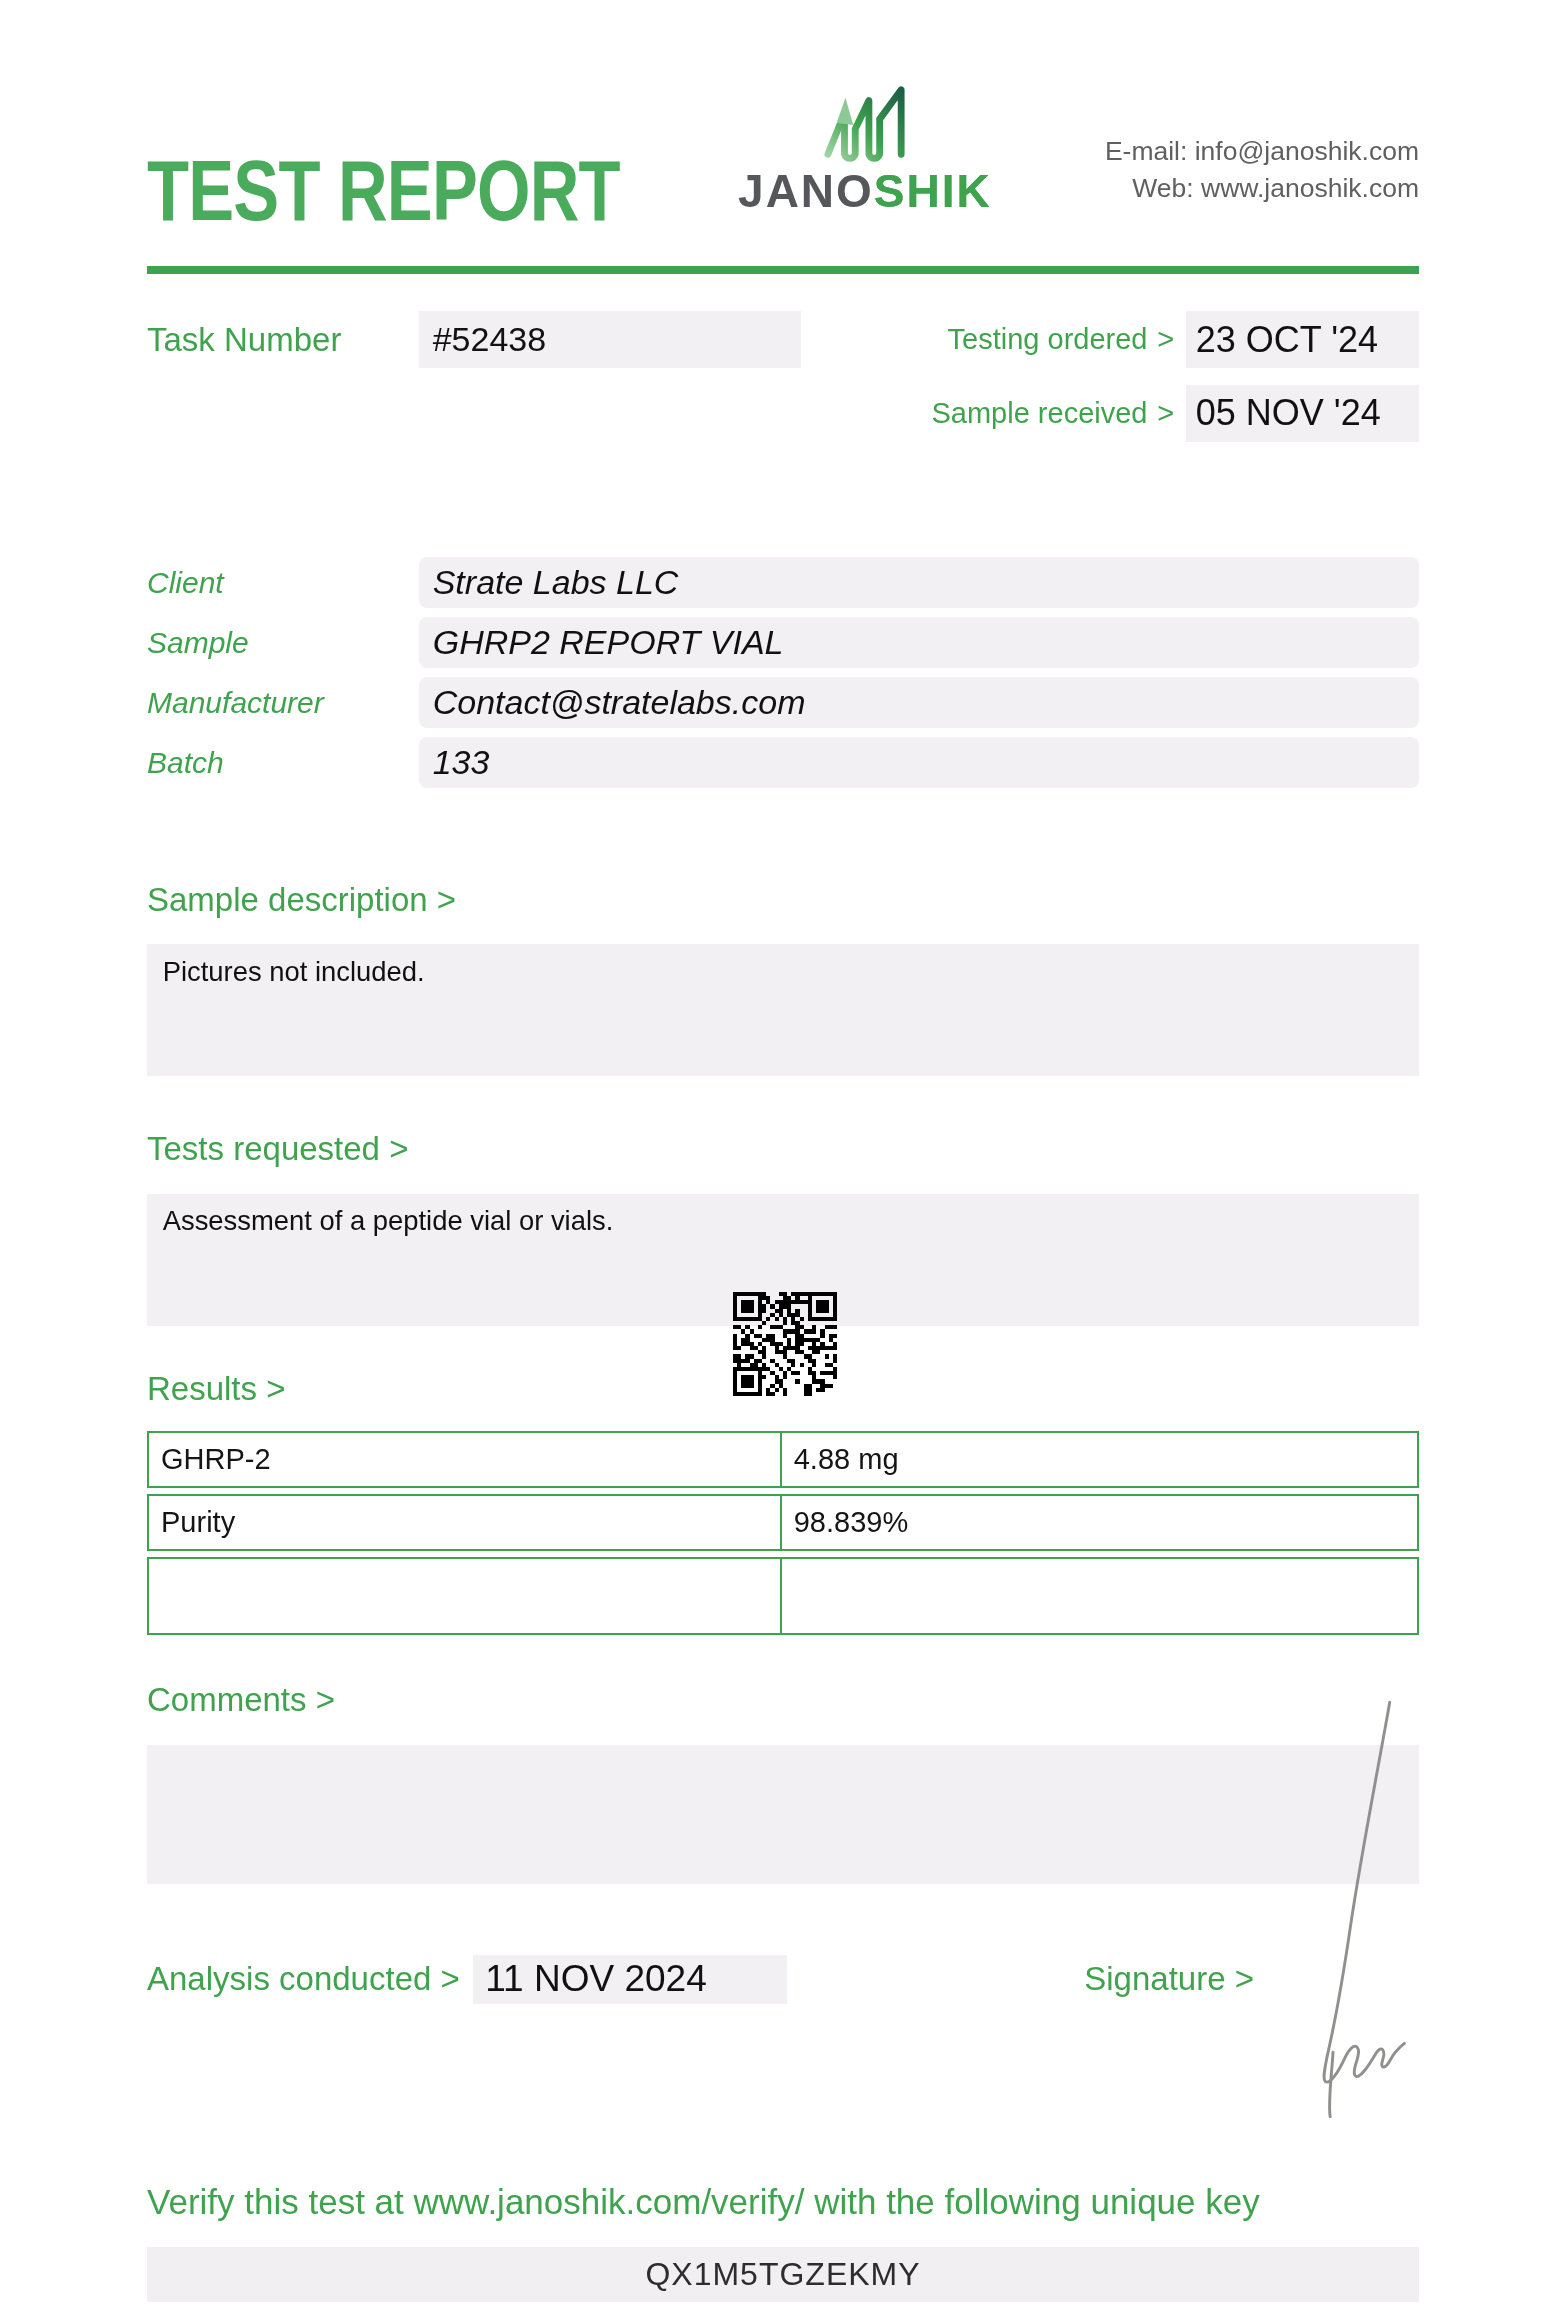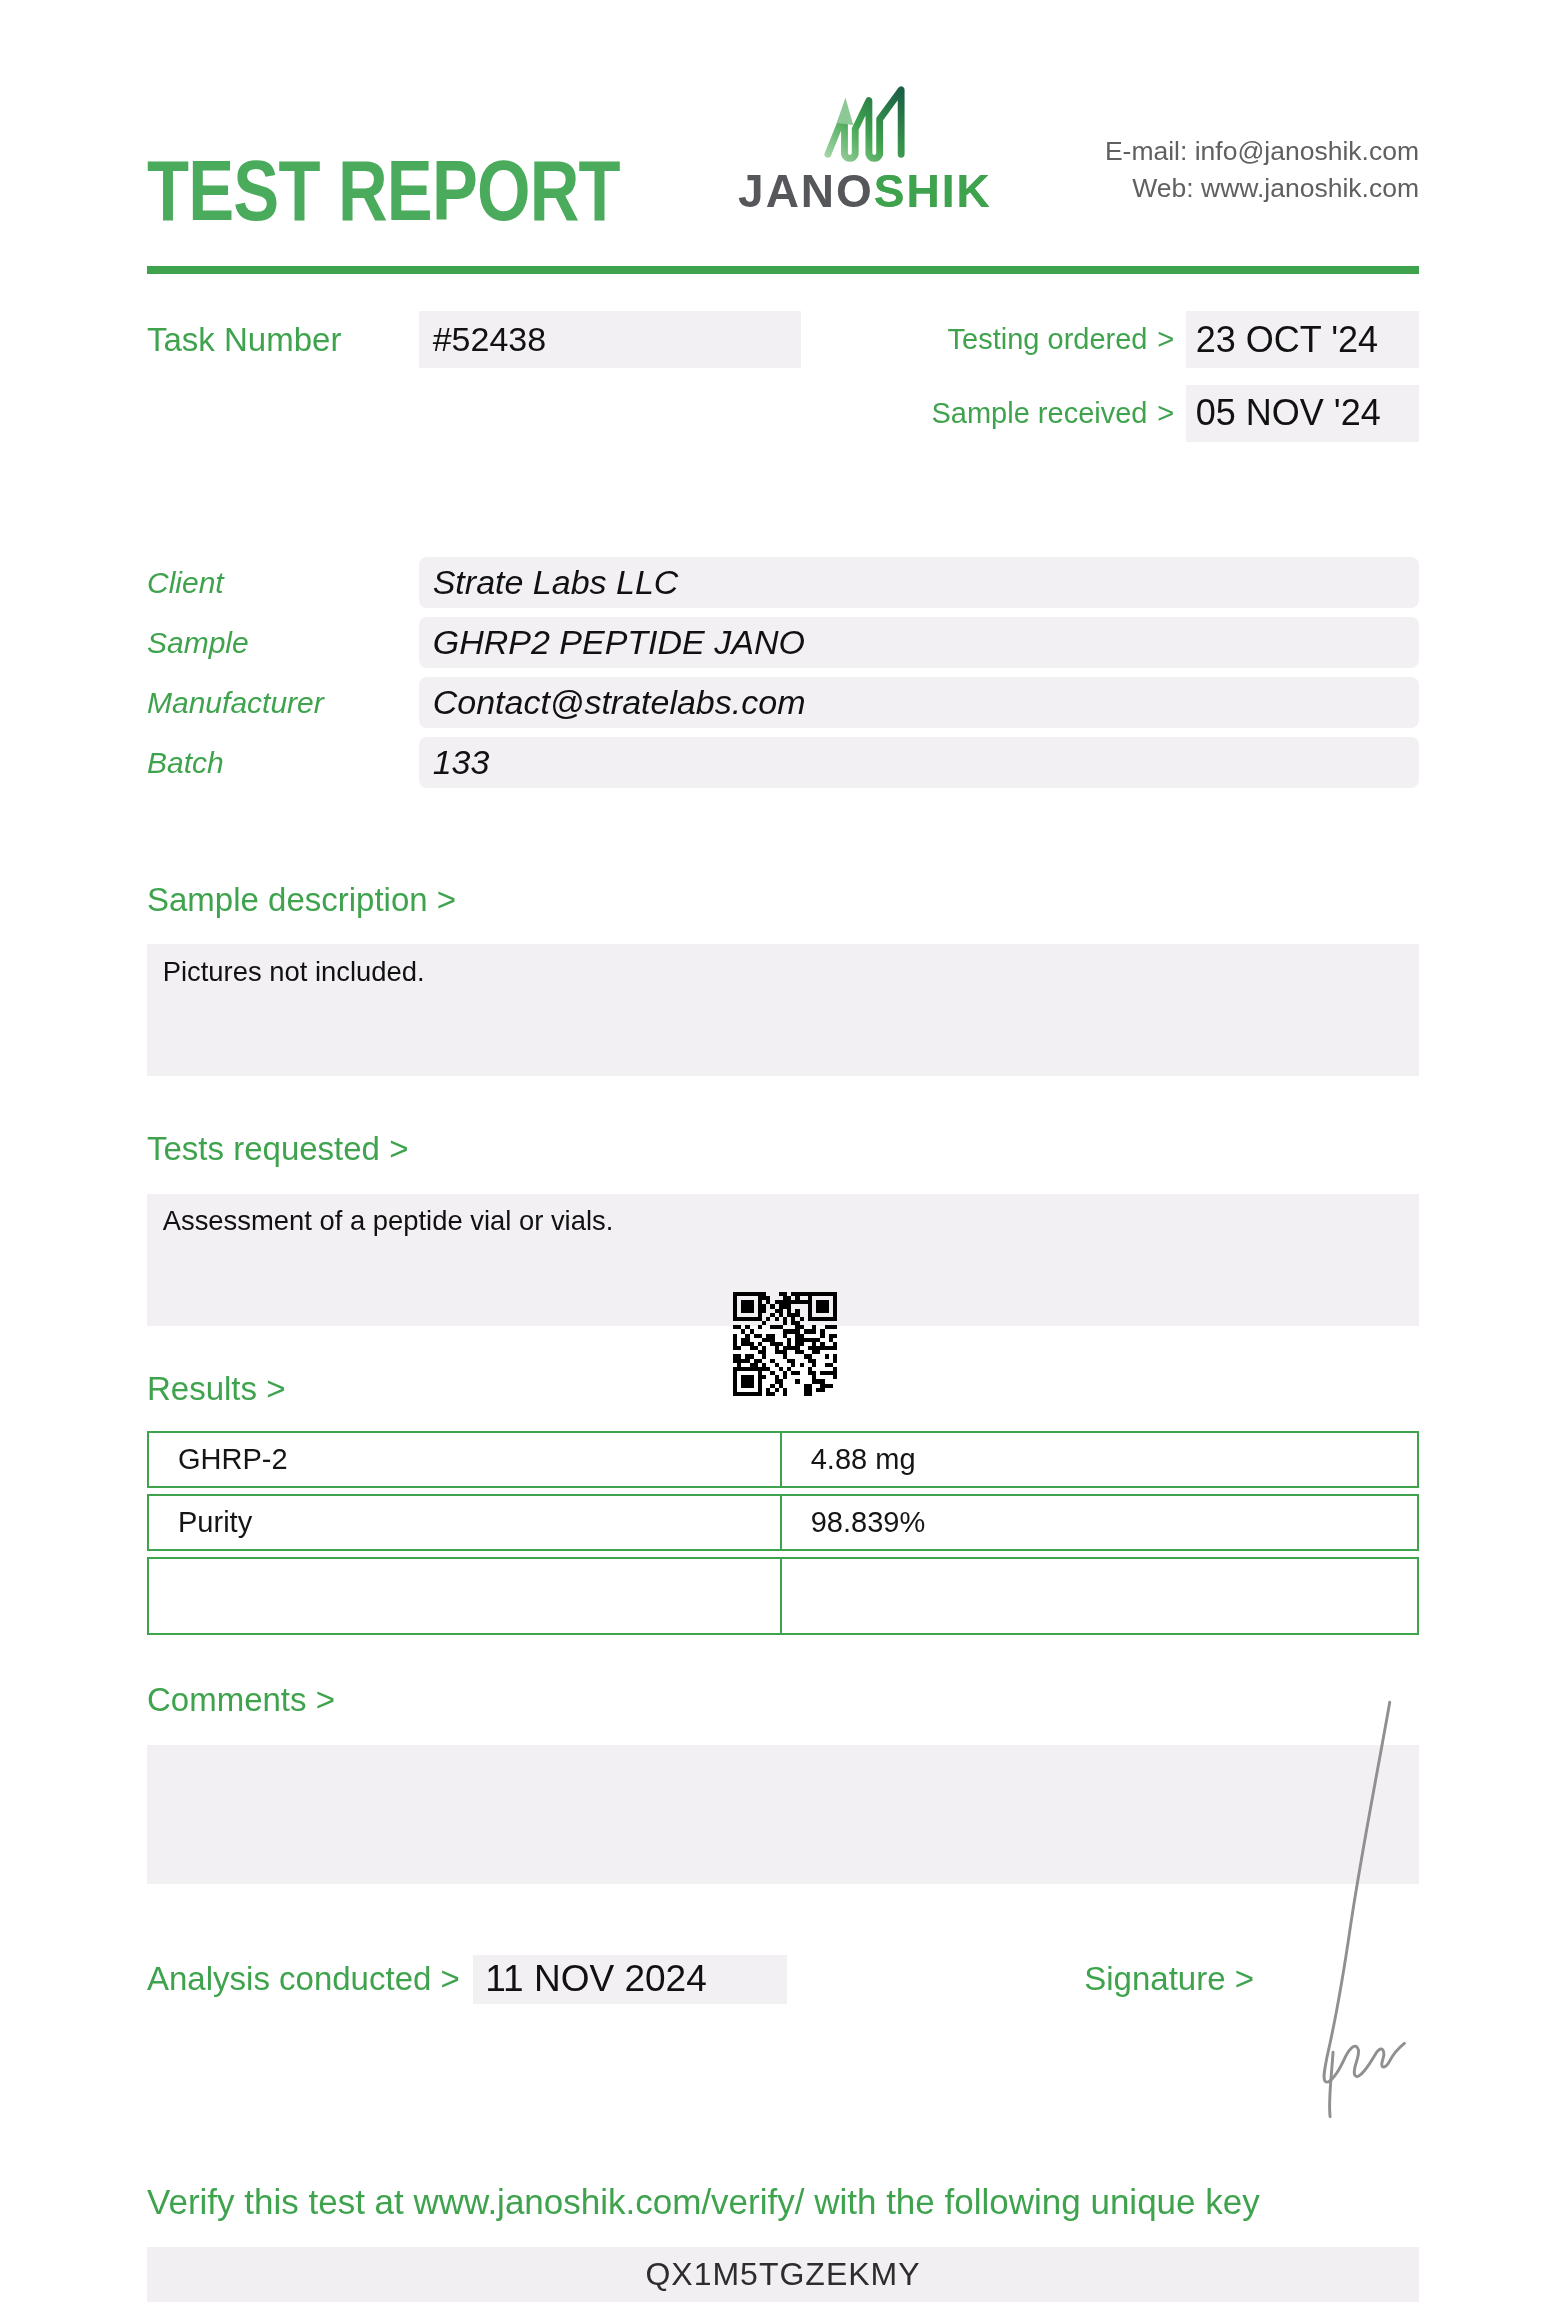--- a/index.html
+++ b/index.html
@@ -57,21 +57,21 @@
   }
   .mt-desc { margin-top:90px; }
   .mt-tests { margin-top:51px; }
   .mt-results { margin-top:41px; }
   .mt-comments { margin-top:43px; }
 
   
   .rtable { margin-top:21.6px; }
   .rrow { display:flex; border:2.9px solid #3fa34e; margin-bottom:5.9px; box-sizing:border-box; height:57px; background:#fff; }
   .rrow.last { height:78px; margin-bottom:0; }
-  .rcell { display:flex; align-items:center; font-size:29px; padding-left:29px; box-sizing:border-box; }
+  .rcell { display:flex; align-items:center; font-size:29px; padding-left:12px; box-sizing:border-box; }
   .rcell.c1 { width:49.9%; border-right:2.9px solid #3fa34e; }
   .rcell.c2 { flex:1; }
 
   
   .commentsbox { height:139px; }
 
   
   .analysis-row { margin-top:71px; display:flex; align-items:center; }
   .analysis-row .lbl { font-size:33px; }
   .analysis-box { width:314px; height:49px; font-size:37px; margin-left:13.7px; padding-left:11.8px; }
@@ -145,21 +145,21 @@
       </div>
     </div>
 
     <div class="info">
       <div class="info-row">
         <span class="lbl grnlabel">Client</span>
         <div class="valbox">Strate Labs LLC</div>
       </div>
       <div class="info-row">
         <span class="lbl grnlabel">Sample</span>
-        <div class="valbox">GHRP2 PEPTIDE JANO</div>
+        <div class="valbox">GHRP2 REPORT VIAL</div>
       </div>
       <div class="info-row">
         <span class="lbl grnlabel">Manufacturer</span>
         <div class="valbox">Contact@stratelabs.com</div>
       </div>
       <div class="info-row">
         <span class="lbl grnlabel">Batch</span>
         <div class="valbox">133</div>
       </div>
     </div>

